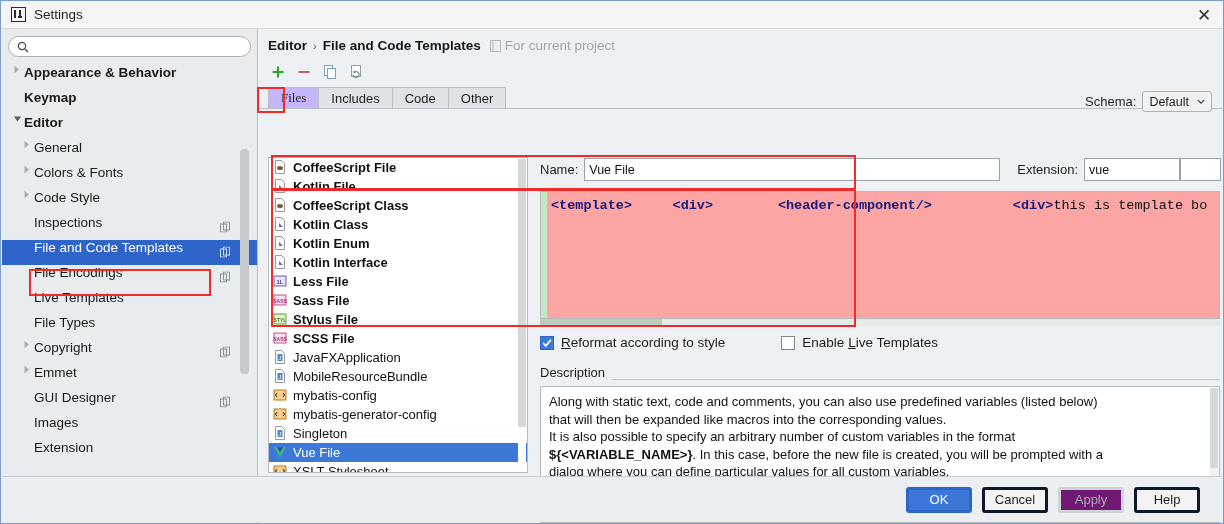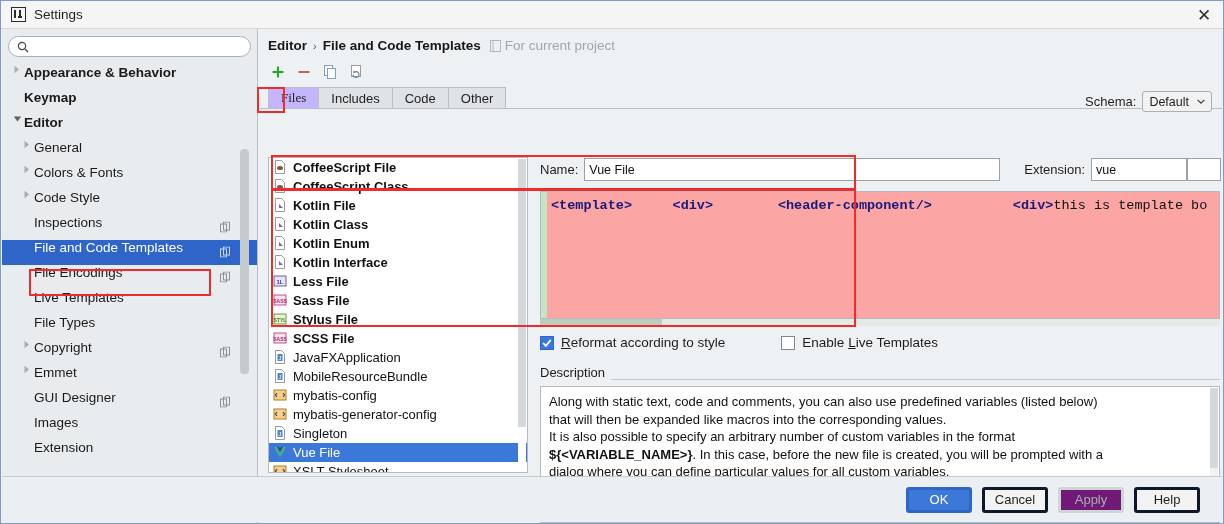--- a/index.html
+++ b/index.html
@@ -361,30 +361,30 @@
               <div class="lrow b">
                 <span class="ico"><svg width="14" height="14" viewBox="0 0 14 14">
                     <path d="M2.5 0.5 H8.5 L11.5 3.5 V13.5 H2.5 Z" fill="#fff" stroke="#9a9a9a"></path>
                     <ellipse cx="7" cy="8" rx="3" ry="2" fill="#7a5c3c"></ellipse>
                   </svg></span>
                 <span>CoffeeScript File</span>
               </div>
               <div class="lrow b">
                 <span class="ico"><svg width="14" height="14" viewBox="0 0 14 14">
                     <path d="M2.5 0.5 H8.5 L11.5 3.5 V13.5 H2.5 Z" fill="#fff" stroke="#9a9a9a"></path>
+                    <path d="M6 6 L10 10 L6 10 Z" fill="#8a56c1"></path>
+                  </svg></span>
+                <span>Kotlin File</span>
+              </div>
+              <div class="lrow b">
+                <span class="ico"><svg width="14" height="14" viewBox="0 0 14 14">
+                    <path d="M2.5 0.5 H8.5 L11.5 3.5 V13.5 H2.5 Z" fill="#fff" stroke="#9a9a9a"></path>
                     <ellipse cx="7" cy="8" rx="3" ry="2" fill="#7a5c3c"></ellipse>
                   </svg></span>
                 <span>CoffeeScript Class</span>
-              </div>
-              <div class="lrow b">
-                <span class="ico"><svg width="14" height="14" viewBox="0 0 14 14">
-                    <path d="M2.5 0.5 H8.5 L11.5 3.5 V13.5 H2.5 Z" fill="#fff" stroke="#9a9a9a"></path>
-                    <path d="M6 6 L10 10 L6 10 Z" fill="#8a56c1"></path>
-                  </svg></span>
-                <span>Kotlin File</span>
               </div>
               <div class="lrow b">
                 <span class="ico"><svg width="14" height="14" viewBox="0 0 14 14">
                     <path d="M2.5 0.5 H8.5 L11.5 3.5 V13.5 H2.5 Z" fill="#fff" stroke="#9a9a9a"></path>
                     <path d="M6 6 L10 10 L6 10 Z" fill="#8a56c1"></path>
                   </svg></span>
                 <span>Kotlin Class</span>
               </div>
               <div class="lrow b">
                 <span class="ico"><svg width="14" height="14" viewBox="0 0 14 14">
@@ -484,21 +484,21 @@
           <div class="list-scroll">
             <div class="thumb"></div>
           </div>
         </div>
 
         <div class="detail">
 
           <div class="namerow">
             <span class="lbl">Name:</span>
             <span class="fld name">Vue File</span>
-            <span class="lbl" style="margin-left:24px">Extension:</span>
+            <span class="lbl" style="margin-left:17px">Extension:</span>
             <span class="fld ext">vue</span>
             <span class="fld tail"></span>
           </div>
 
           <div class="editor">
             <div class="gutter"></div>
             <div class="code" id="code"><span class="ang">&lt;</span><span class="tag">template</span><span class="ang">&gt;</span>     <span class="ang">&lt;</span><span class="tag">div</span><span class="ang">&gt;</span>        <span class="ang">&lt;</span><span class="tag">header-component</span><span class="tag">/</span><span class="ang">&gt;</span>          <span class="ang">&lt;</span><span class="tag">div</span><span class="ang">&gt;</span>this is template bo</div>
           </div>
 
           <div class="editor-hscroll">

